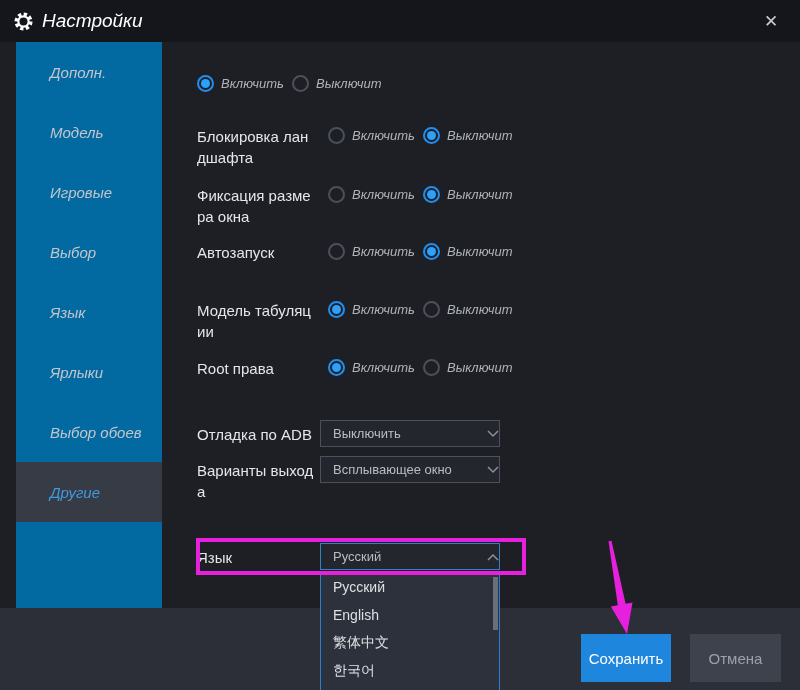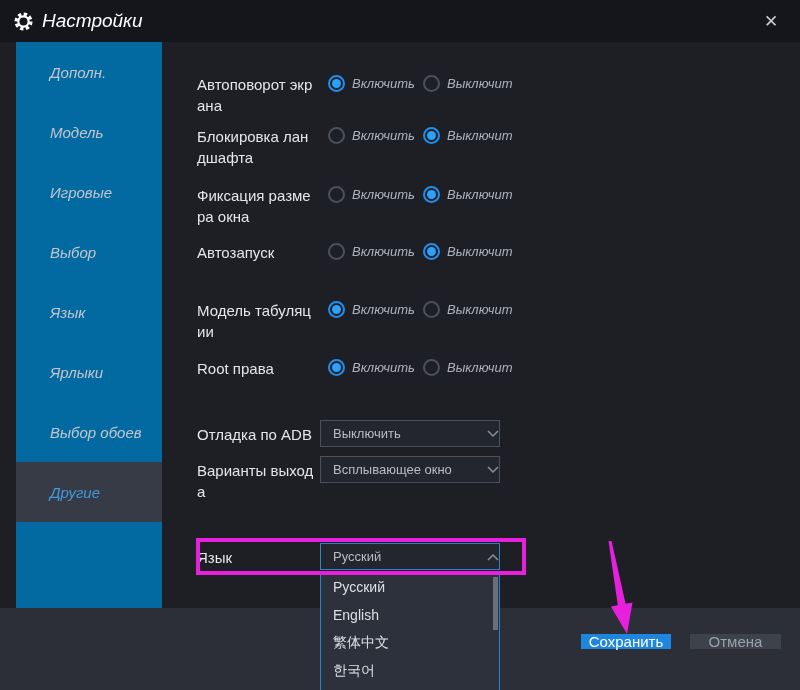--- a/index.html
+++ b/index.html
@@ -43,21 +43,21 @@
 
   
   .lang-list { position:absolute; left:320px; top:573px; width:180px; height:125px;
                background:#2c313b; border:1px solid #2c7fd0; border-top:none; z-index:5; }
   .lang-item { height:28px; display:flex; align-items:center; padding-left:12px;
                color:#dde0e4; font-size:14px; cursor:pointer; }
   .scroll-thumb { position:absolute; right:1px; top:4px; width:5px; height:53px; background:#697078; cursor:pointer; }
 
   
   .footer { position:absolute; left:0; top:608px; width:800px; height:82px; background:#2c2f38; }
-  .btn { position:absolute; top:26px; height:15px; display:flex; align-items:center; justify-content:center;
+  .btn { position:absolute; top:26px; height:48px; display:flex; align-items:center; justify-content:center;
          font-size:15px; cursor:pointer; }
   .btn-save { left:581px; width:90px; background:#1e87dd; color:#ffffff; }
   .btn-cancel { left:690px; width:91px; background:#3d424d; color:#9ba1aa; }
 
   
   .hl-box { position:absolute; left:196px; top:538px; width:330px; height:37px;
             border:4px solid #e620dd; z-index:6; pointer-events:none; }
   .arrow-overlay { position:absolute; left:0; top:0; width:800px; height:690px; z-index:7; pointer-events:none; }
 </style>
 </head>
@@ -100,22 +100,20 @@
       </div>
     <div class="side-item selected">
       <span>Другие</span>
       <div class="accent-bar"></div>
     </div>
   </div>
 
   <div class="content">
 
     <div class="row" style="top:32px">
-      <div class="row-label">Автоповорот экр
-ана</div>
       <div class="radio-group">
         <span class="radio-option">
             <span class="radio selected"></span>
             <span class="radio-label">Включить</span>
           </span>
         <span class="radio-option">
             <span class="radio"></span>
             <span class="radio-label">Выключит</span>
           </span>
       </div>

